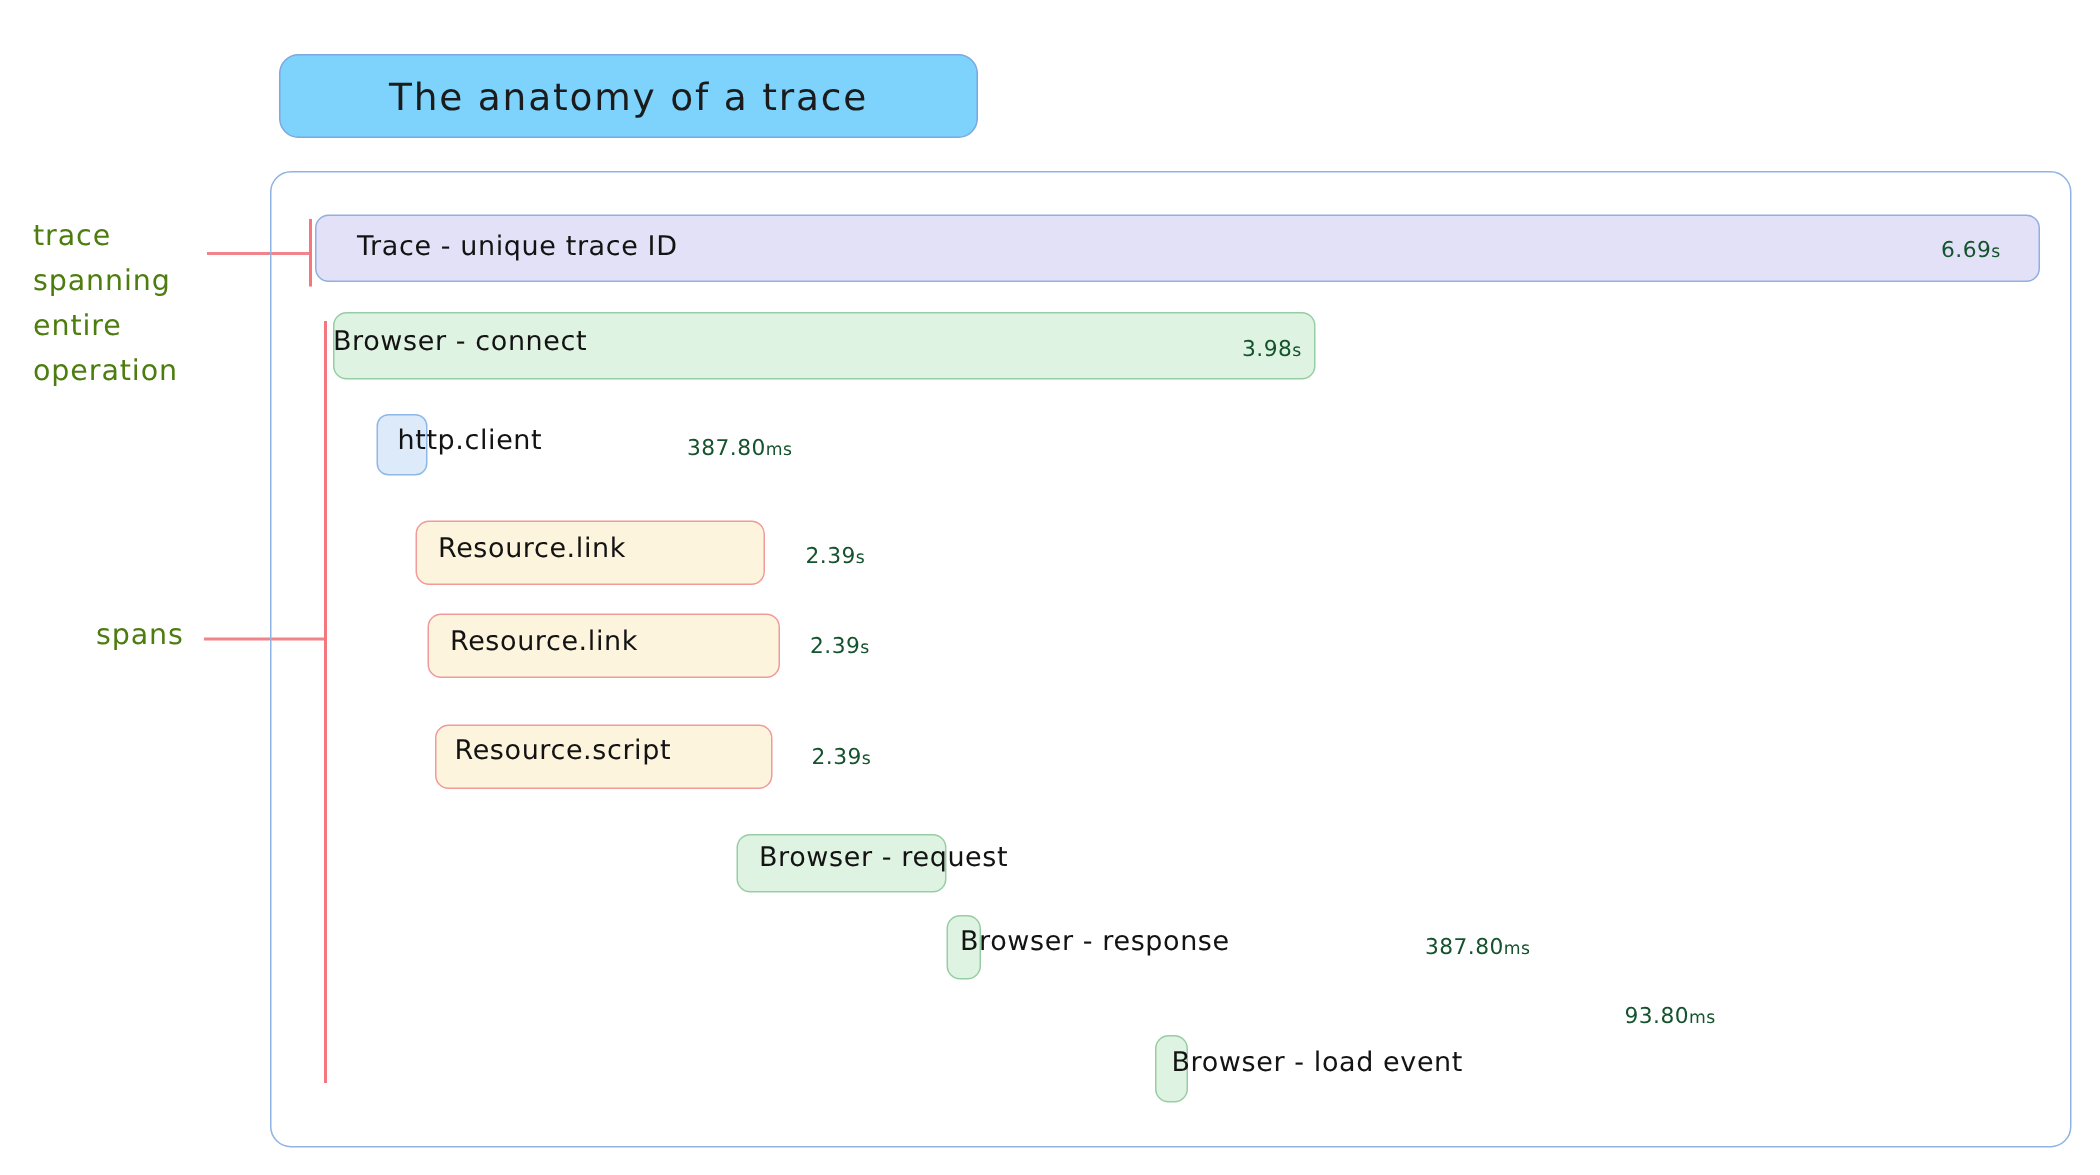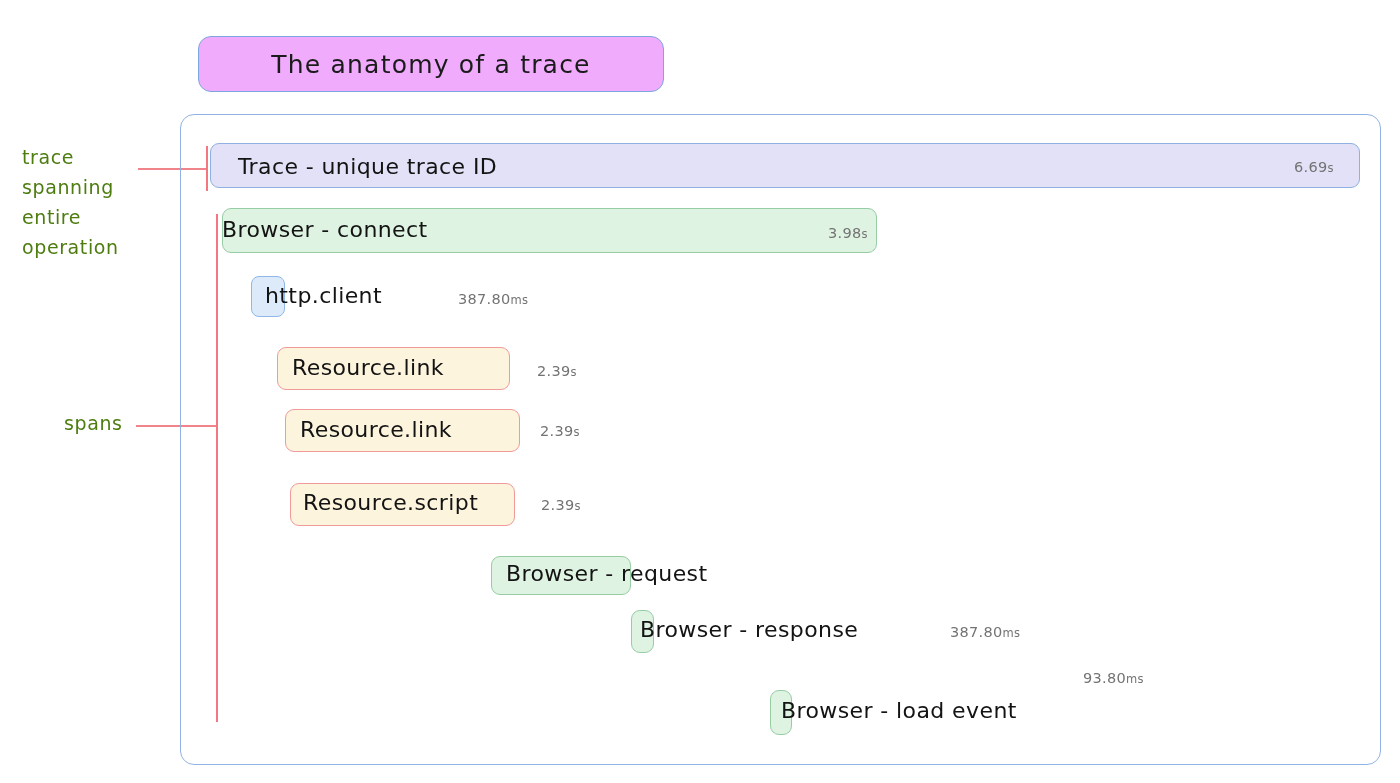--- a/index.html
+++ b/index.html
@@ -12,27 +12,27 @@
     width: 1400px;
     height: 783px;
     background: #ffffff;
     font-family: "DejaVu Sans", sans-serif;
     overflow: hidden;
   }
 
   
   #title-box {
     position: absolute;
-    left: 198px;
+    left: 186px;
     top: 36px;
     width: 466px;
     height: 56px;
     border: 1.6px solid #7da7e0;
     border-radius: 13px;
-    background: #f0abfc;
+    background: #7dd3fc;
     box-sizing: border-box;
     display: flex;
     align-items: center;
     justify-content: center;
   }
   #title-text {
     font-size: 25px;
     color: #1b1b1b;
     letter-spacing: 1.2px;
     font-family: "DejaVu Sans", sans-serif;
@@ -83,30 +83,30 @@
   .bar {
     position: absolute;
     box-sizing: border-box;
     border-radius: 9px;
     display: flex;
     align-items: center;
   }
   .bar-label {
     position: absolute;
     white-space: nowrap;
-    font-size: 22px;
+    font-size: 18px;
     color: #131313;
     letter-spacing: 0.4px;
     line-height: 1;
   }
   .duration {
     position: absolute;
     white-space: nowrap;
     font-size: 14.5px;
-    color: #737373;
+    color: #14532d;
     letter-spacing: 0.3px;
     line-height: 1;
   }
   .duration .unit { font-size: 11.5px; }
 
   
   .bar-trace {
     background: #e3e1f7;
     border: 1.5px solid #8fb0e0;
   }

